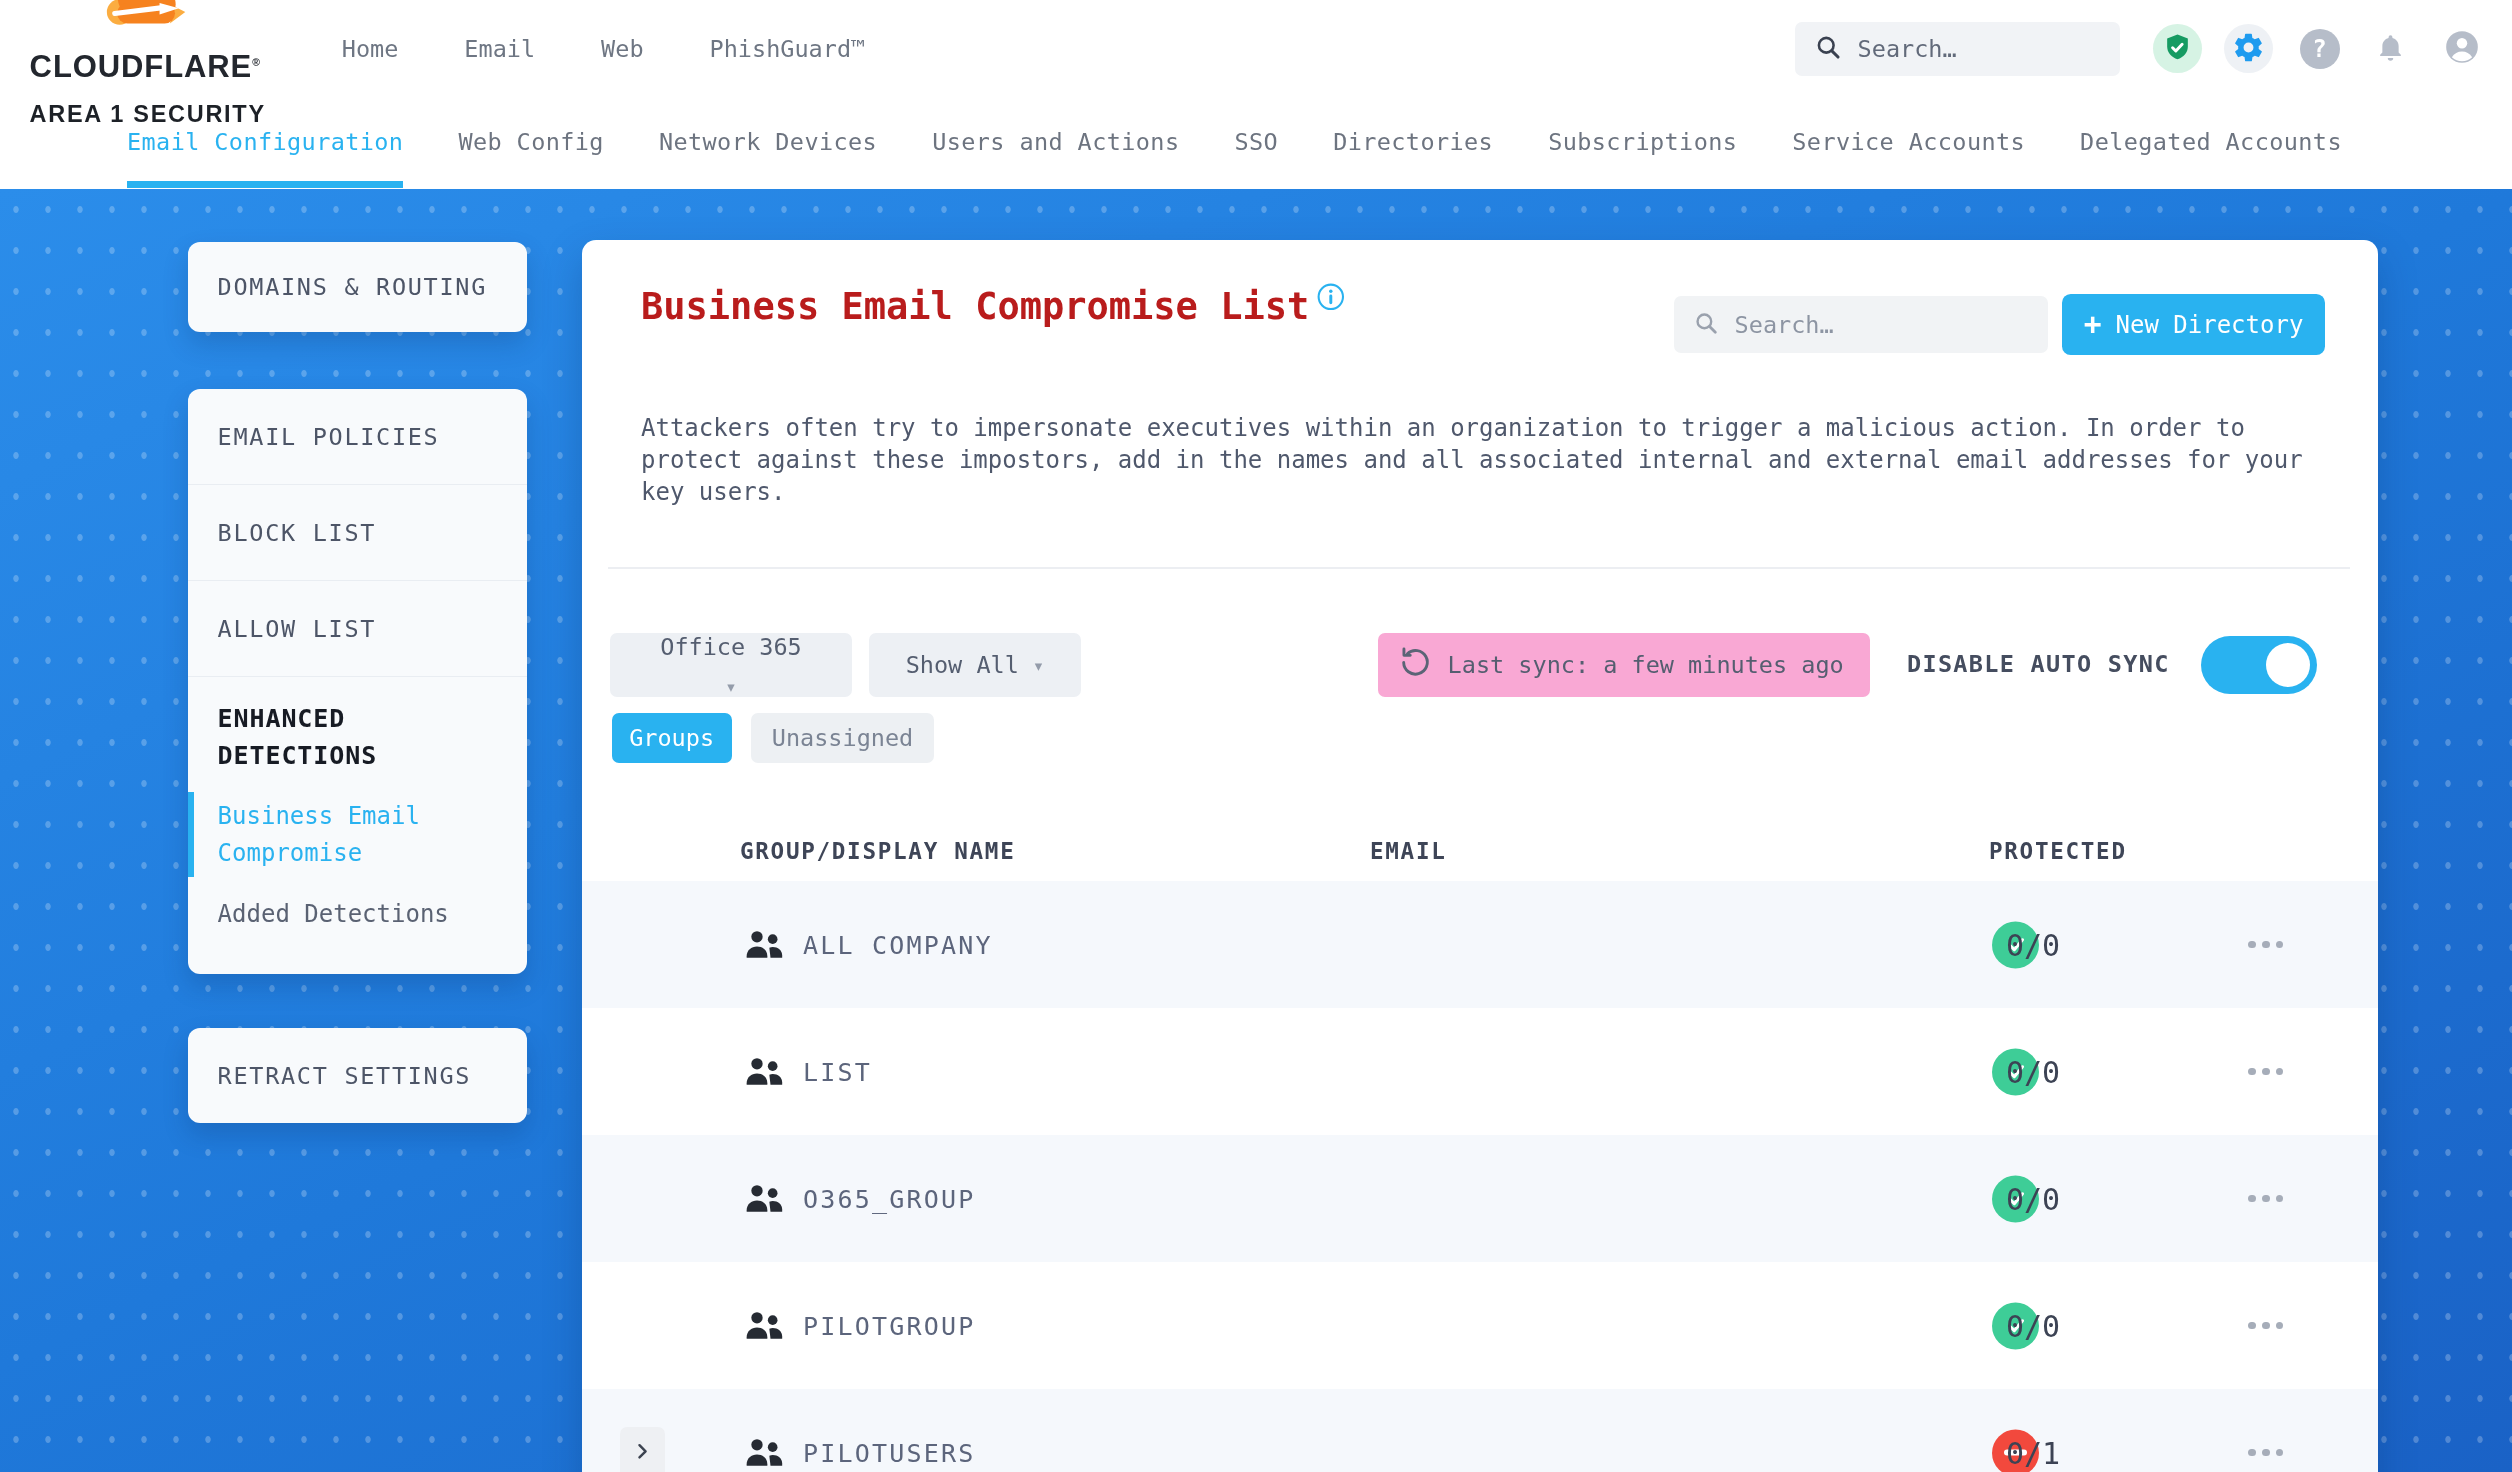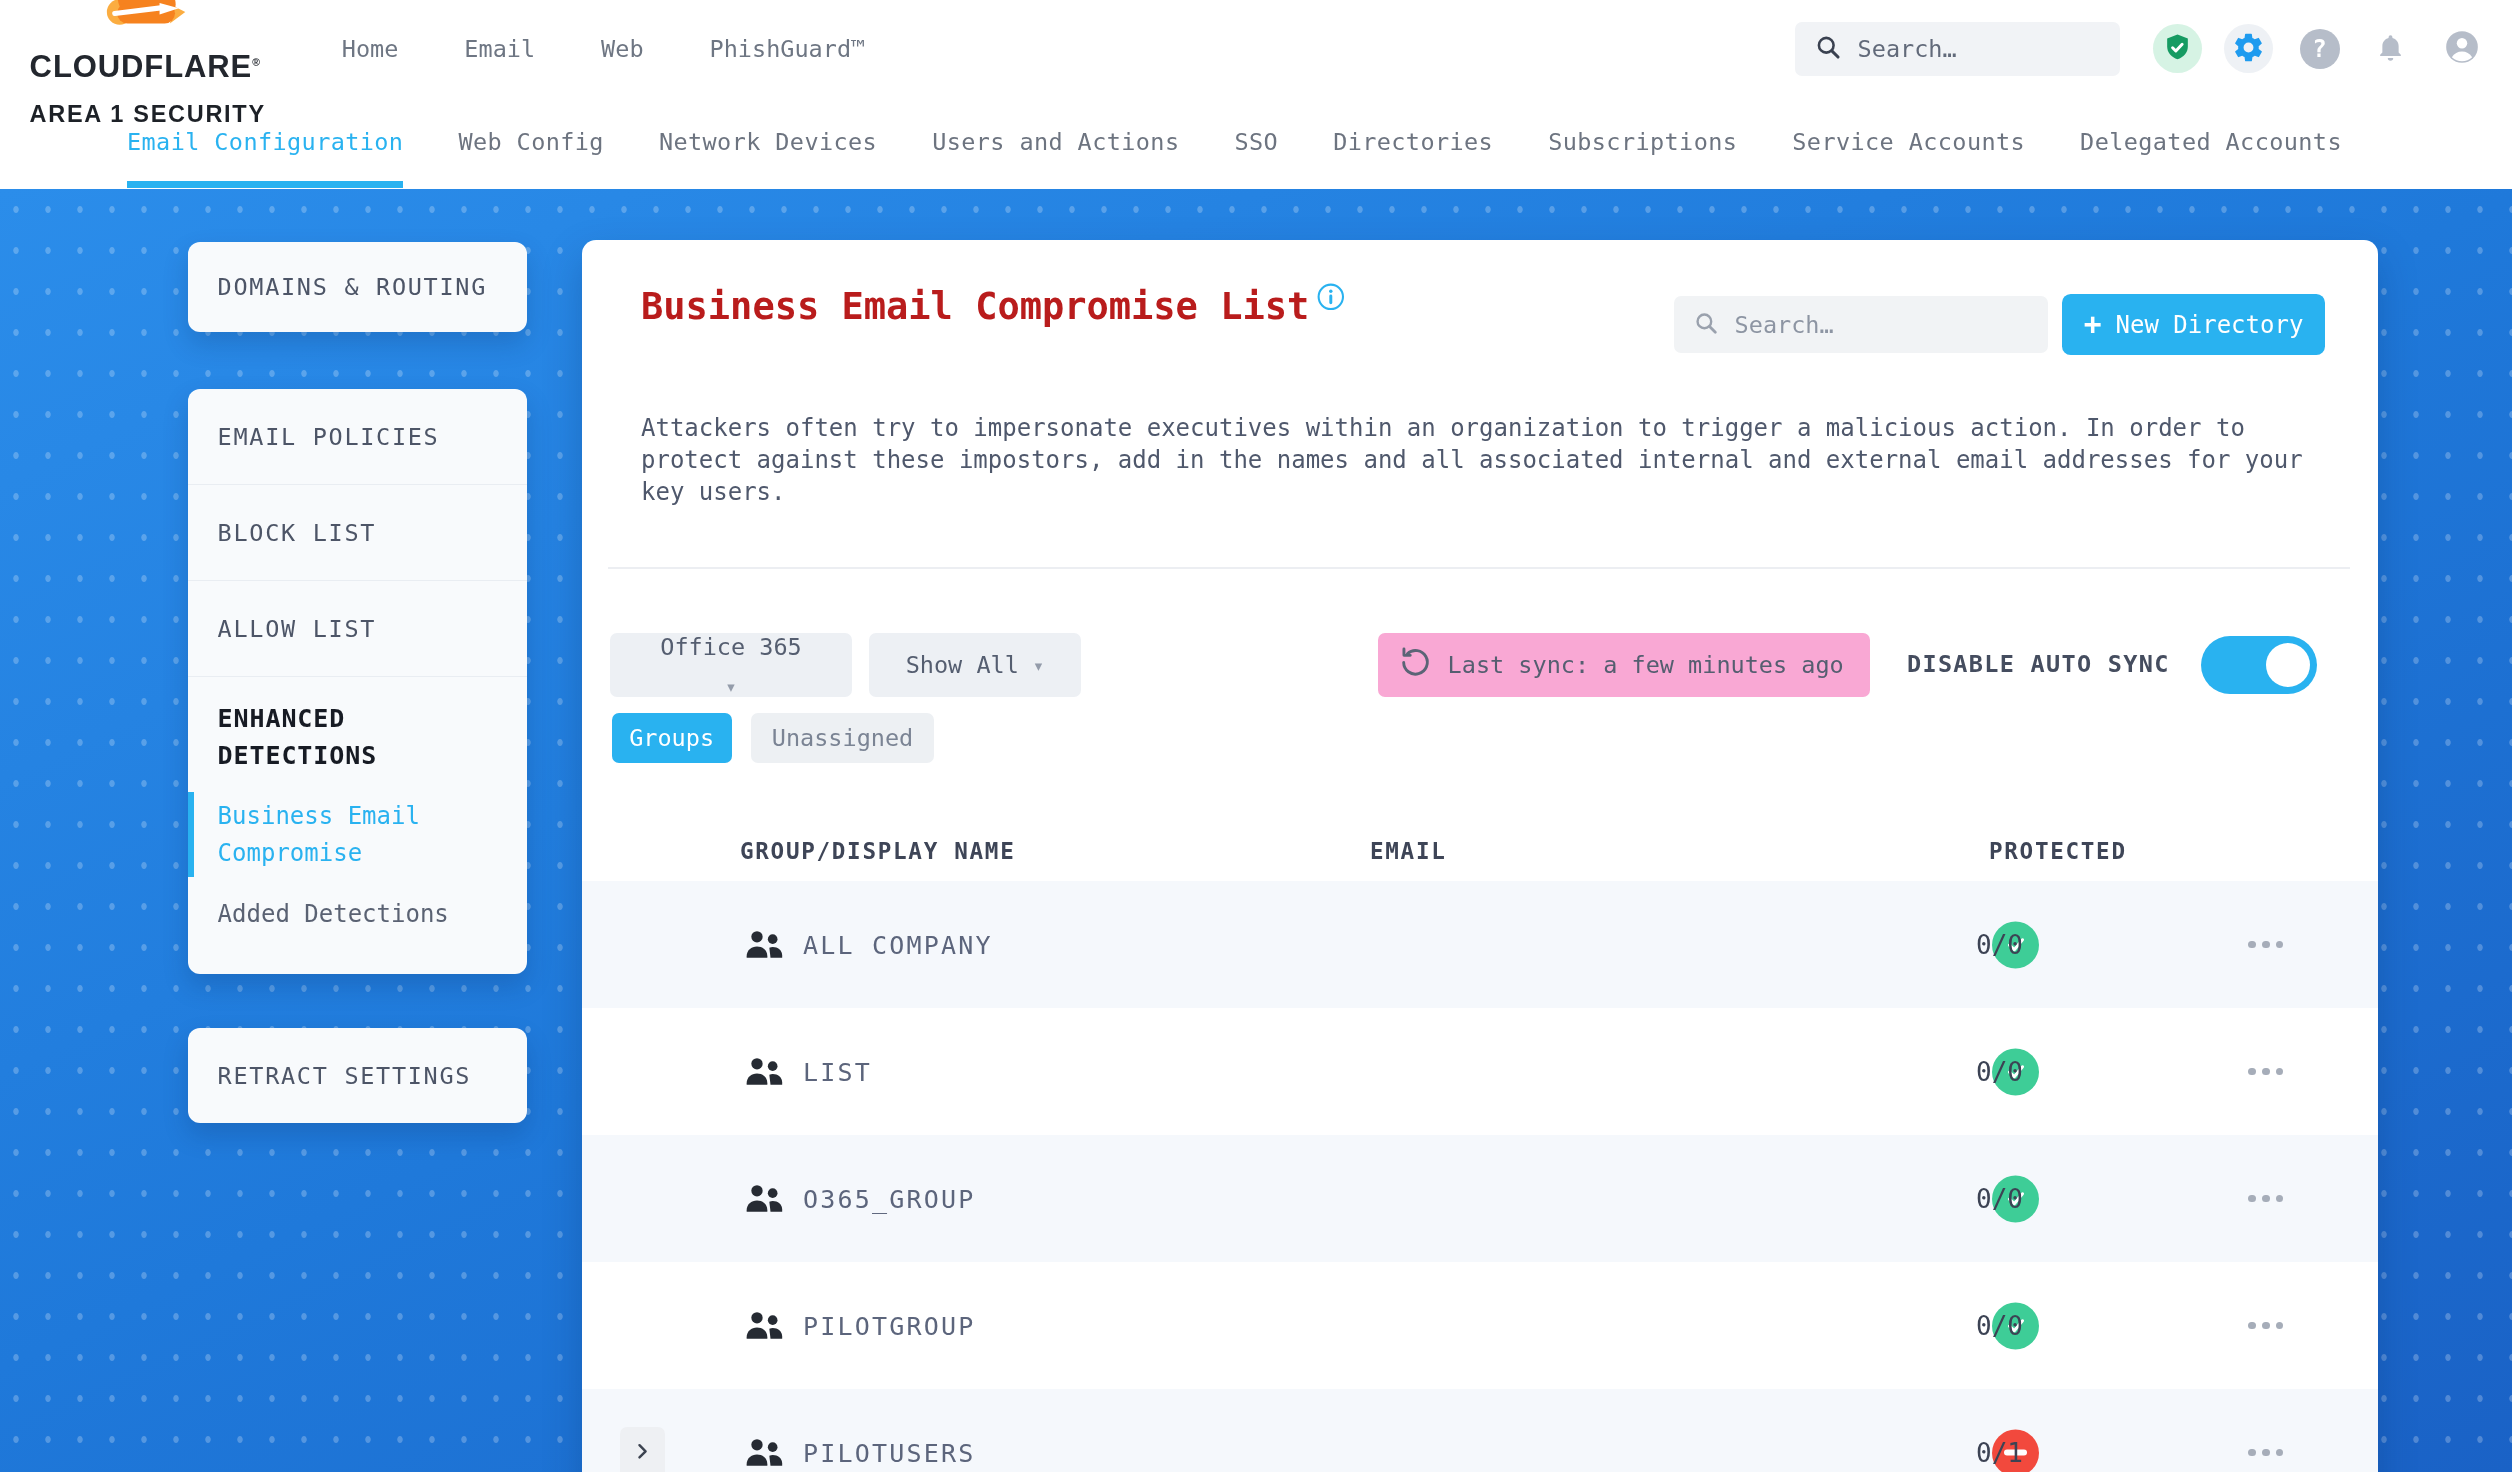--- a/index.html
+++ b/index.html
@@ -117,21 +117,21 @@
                 cursor:pointer;}
   .group-icon{position:absolute;left:163px;top:50%;transform:translateY(-50%);}
   .row-name{position:absolute;left:221px;top:50%;transform:translateY(-50%);font-size:25px;
             color:#5c657c;letter-spacing:2.2px;}
   .prot-badge{position:absolute;left:1410px;top:50%;transform:translateY(-50%);width:47px;height:47px;
               border-radius:50%;display:flex;align-items:center;justify-content:center;}
   .prot-badge.ok{background:var(--green);}
   .prot-badge.bad{background:var(--red);}
   .prot-badge .minus{width:22.6px;height:6px;border-radius:3.5px;background:#fff;display:none;}
   .prot-badge.bad .minus{display:block;}
-  .prot-value{position:absolute;left:1394px;top:50%;transform:translateY(-50%);font-size:26px;color:#3c4354;}
+  .prot-value{position:absolute;left:1424px;top:50%;transform:translateY(-50%);font-size:30px;color:#3c4354;}
   .row-menu{position:absolute;left:1666px;top:50%;transform:translateY(-50%);display:flex;gap:6px;cursor:pointer;}
   .row-menu i{width:7.8px;height:7.8px;border-radius:50%;background:#a6adb9;}
 </style>
 </head>
 <body>
 
 <div id="app">
 
   <div class="topbar">
     <div class="brand">

